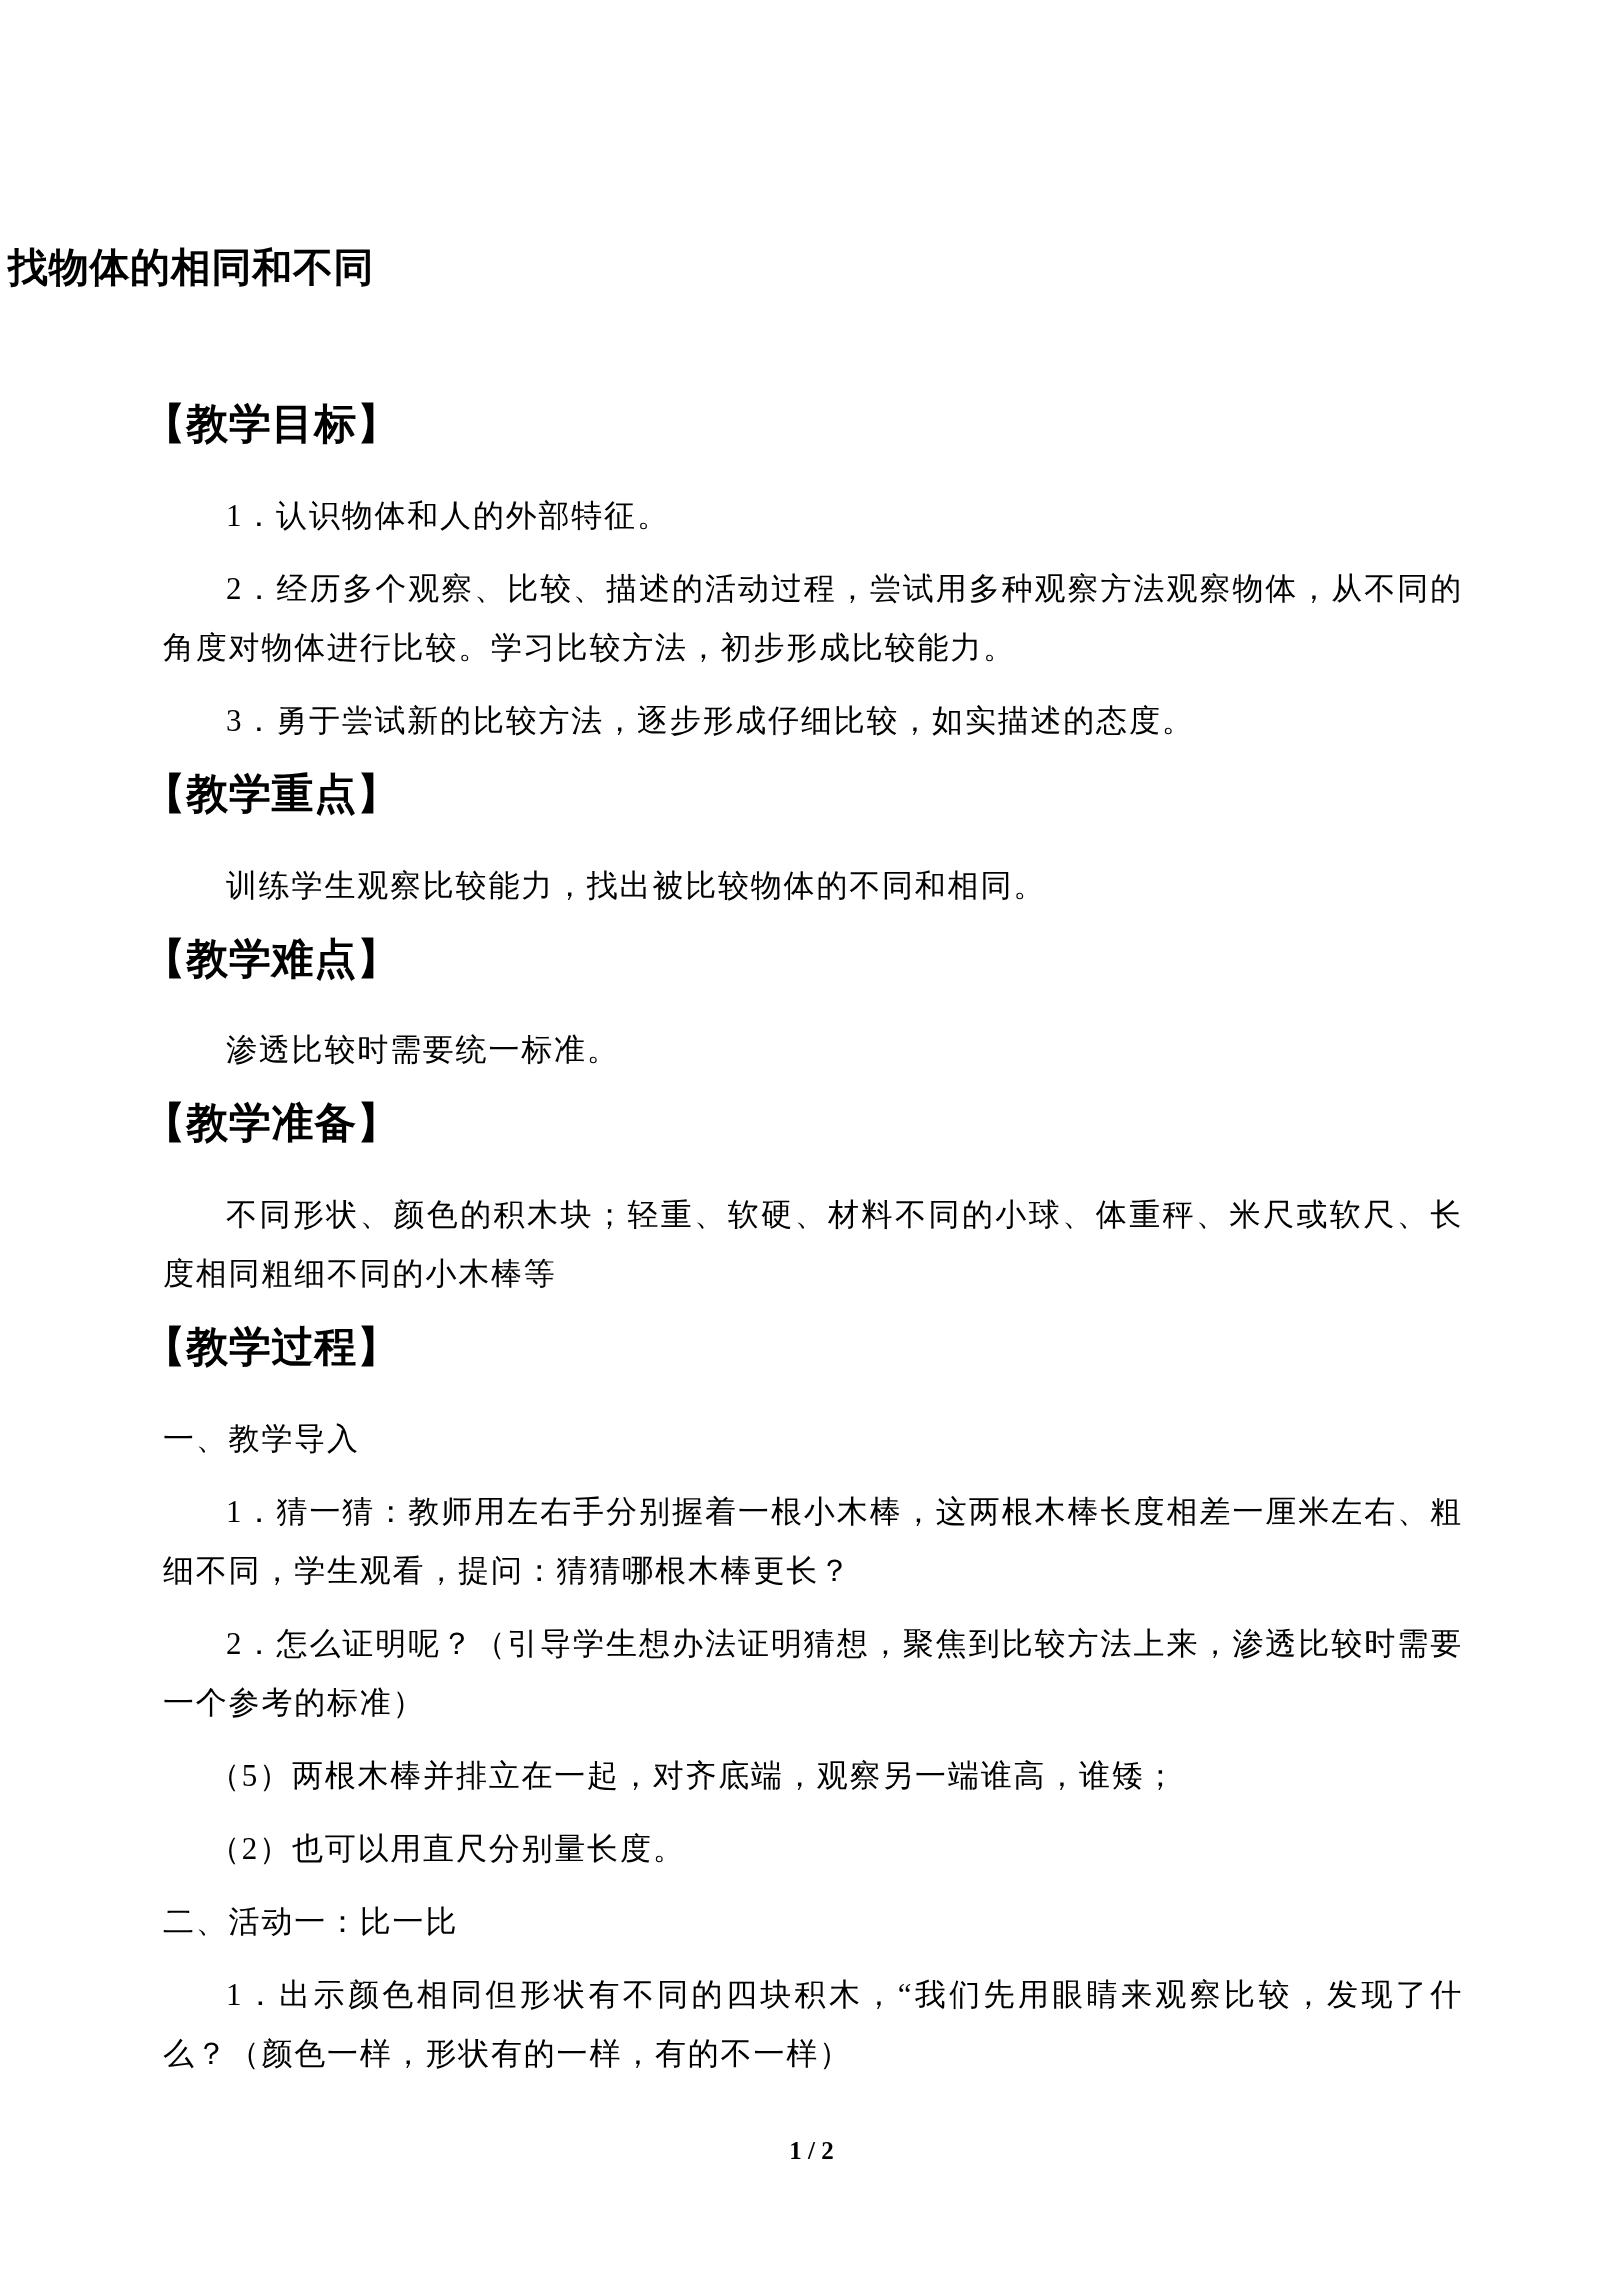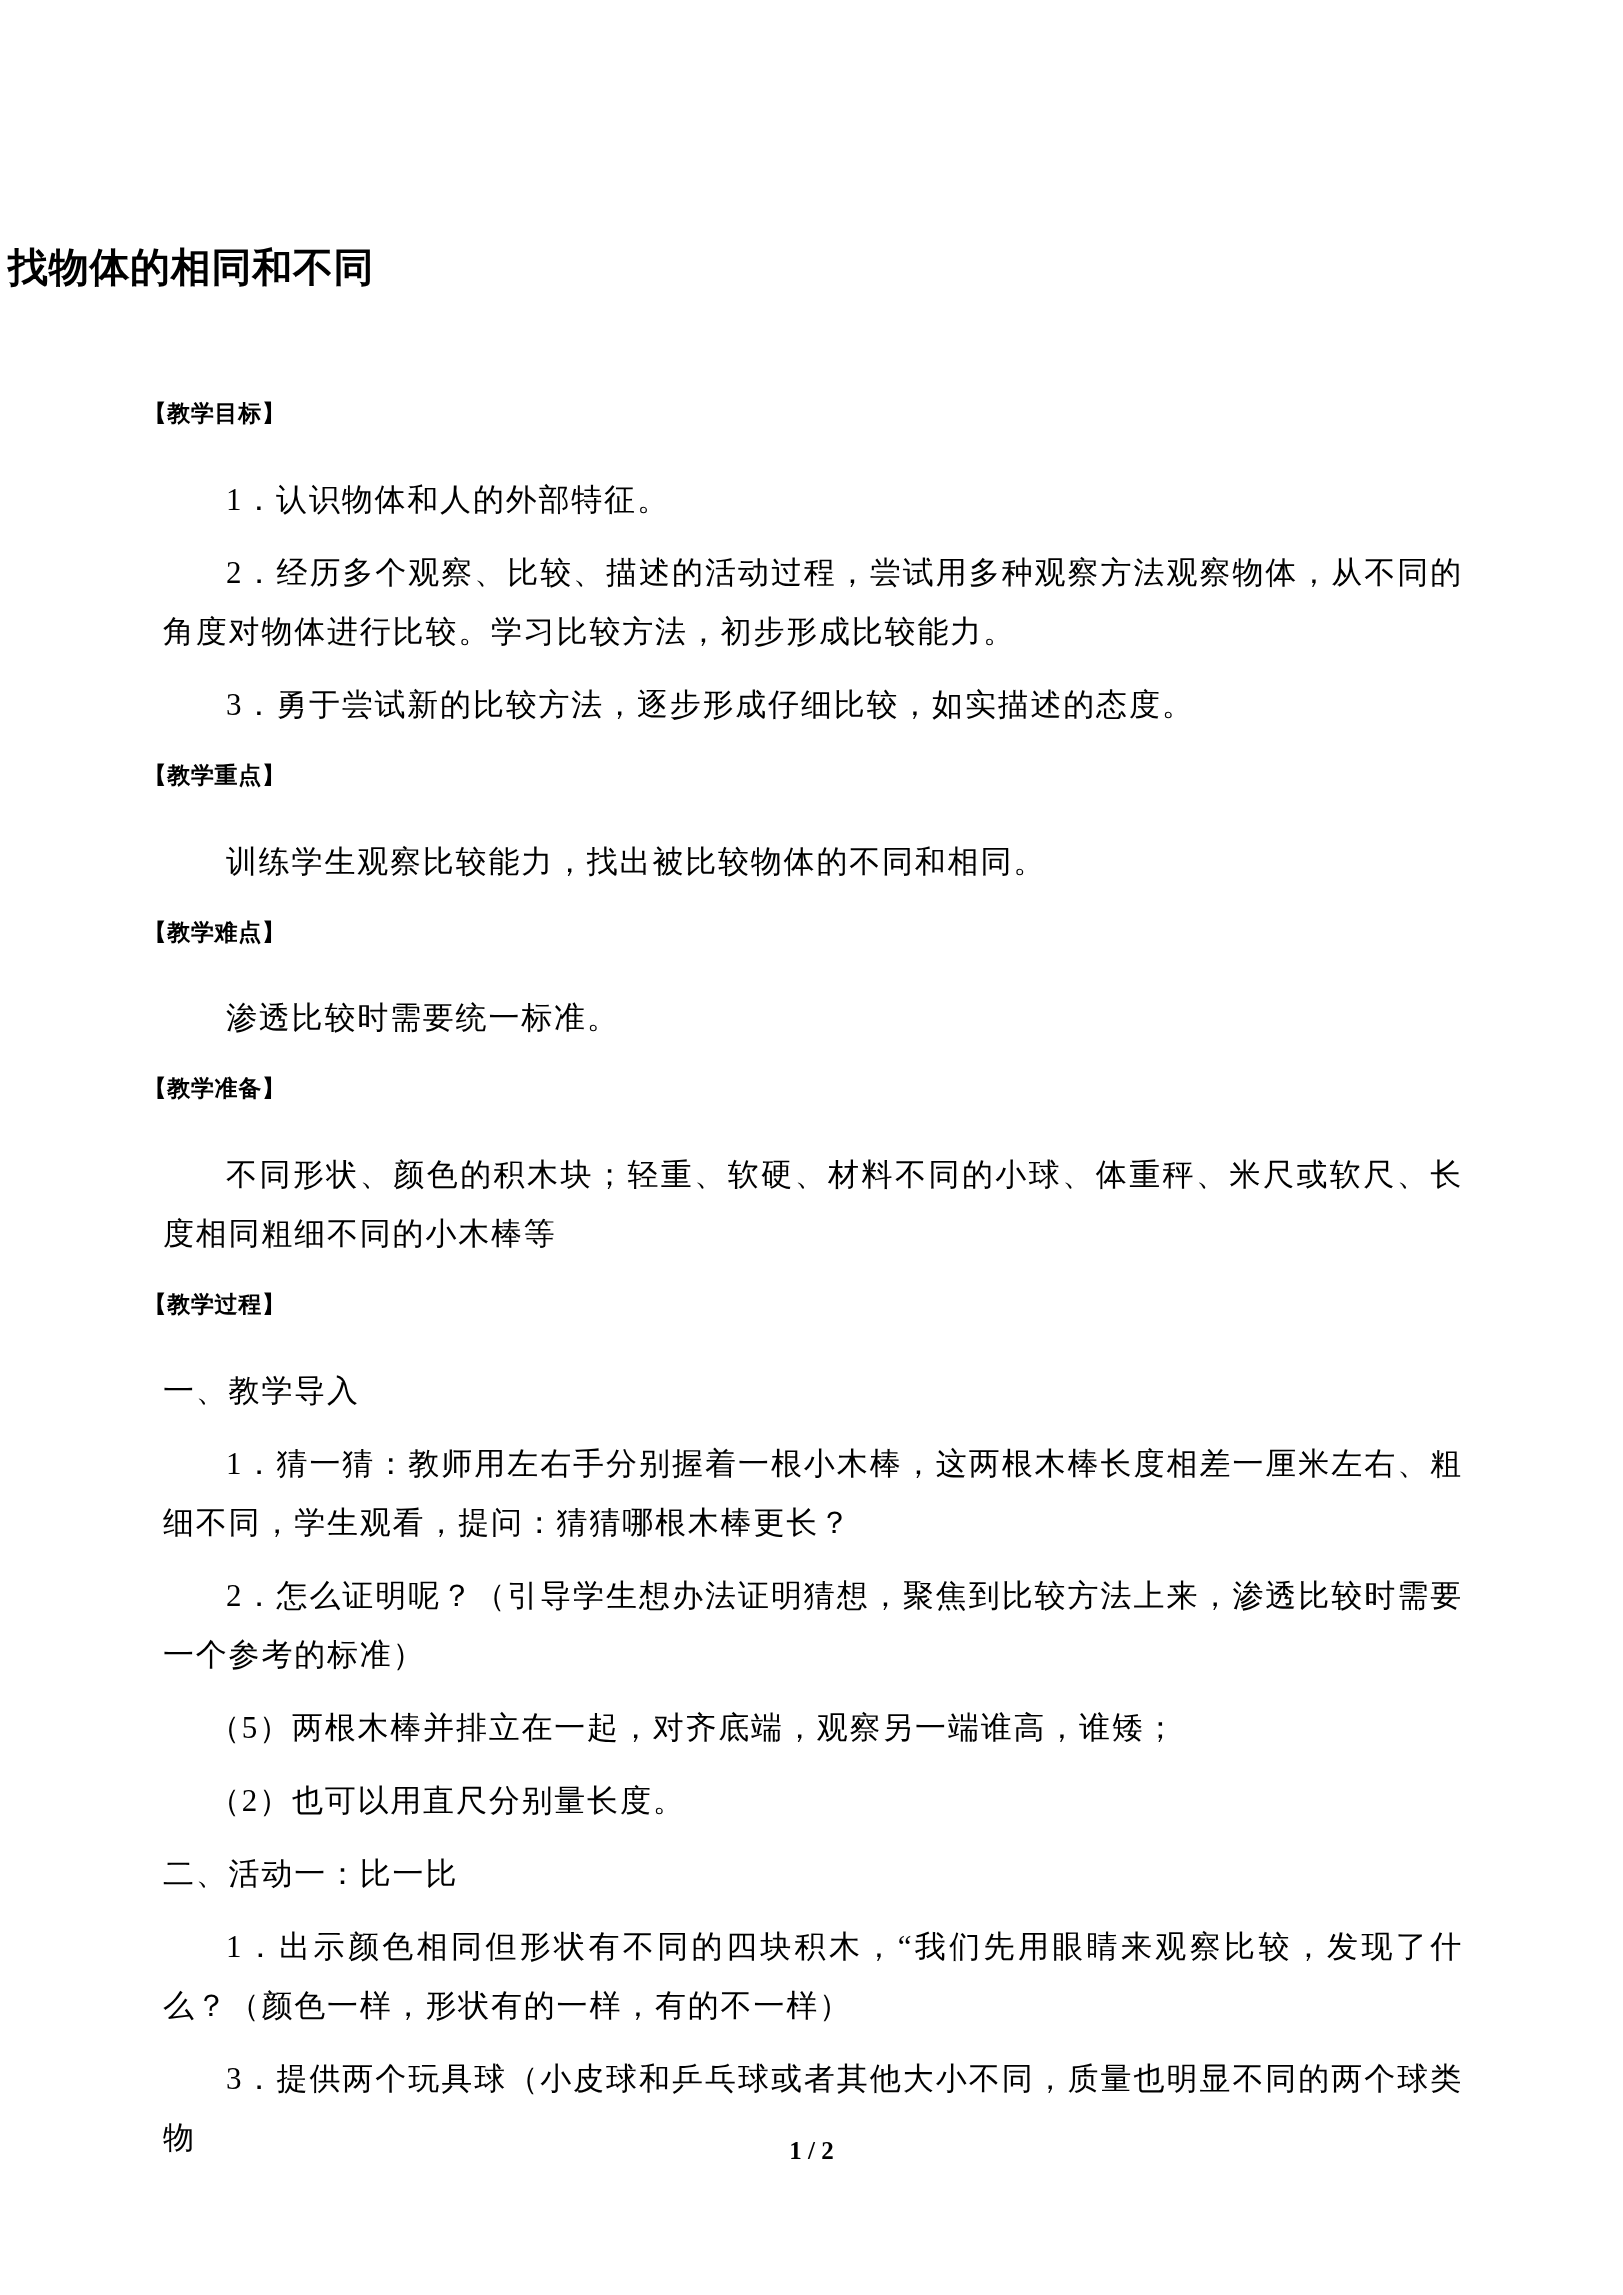--- a/index.html
+++ b/index.html
@@ -33,26 +33,26 @@
       line-height: 55px;
       letter-spacing: 0.7px;
     }
     .content {
       position: absolute;
       left: 149px;
       top: 382px;
       width: 1328px;
     }
     .heading {
-      font-family: Liberation Mono, monospace;
+      font-family: Liberation Sans, sans-serif;
       font-weight: bold;
-      font-size: 23px;
+      font-size: 42px;
       line-height: 59px;
       height: 59px;
-      margin: 4px;
+      margin: 12px;
       margin-left: -5.5px;
       letter-spacing: 0.7px;
     }
     .para {
       font-size: 31px;
       line-height: 59px;
       margin: 14px;
       text-align: justify;
       text-align-last: left;
       letter-spacing: 1.8px;
@@ -113,21 +113,20 @@
       <div class="gap-after-heading"></div>
 
       <p class="para no-indent">一、教学导入</p>
       <p class="para">1．猜一猜：教师用左右手分别握着一根小木棒，这两根木棒长度相差一厘米左右、粗细不同，学生观看，提问：猜猜哪根木棒更长？</p>
       <p class="para">2．怎么证明呢？（引导学生想办法证明猜想，聚焦到比较方法上来，渗透比较时需要一个参考的标准）</p>
       <p class="para sub-indent">（5）两根木棒并排立在一起，对齐底端，观察另一端谁高，谁矮；</p>
       <p class="para sub-indent">（2）也可以用直尺分别量长度。</p>
 
       <p class="para no-indent">二、活动一：比一比</p>
       <p class="para">1．出示颜色相同但形状有不同的四块积木，“我们先用眼睛来观察比较，发现了什么？（颜色一样，形状有的一样，有的不一样）</p>
-      <p class="para">3．提供两个玩具球（小皮球和乒乓球或者其他大小不同，质量也明显不同的两个球类物</p>
     </section>
 
   </div>
 
   <div class="footer">1 / 2</div>
 
 </div>
 
 
 </body></html>

